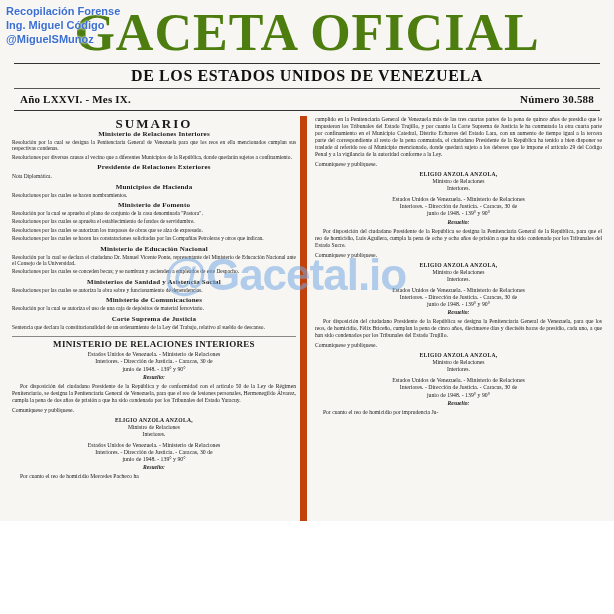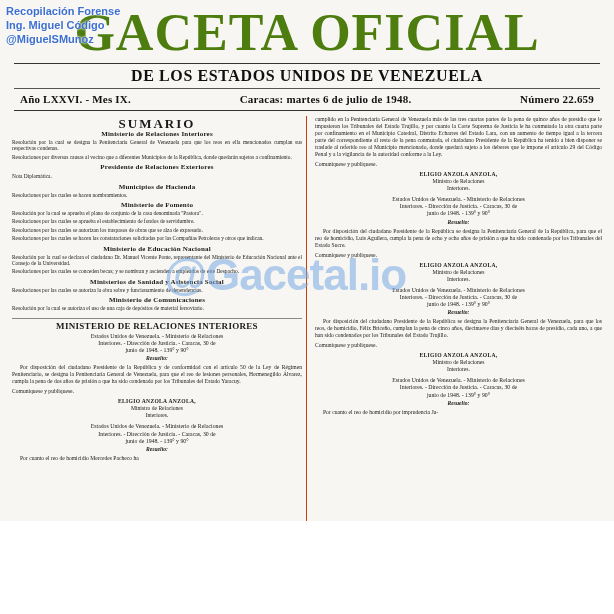--- a/index.html
+++ b/index.html
@@ -114,21 +114,21 @@
   .col {
     width: 50%;
     box-sizing: border-box;
     font-size: 5.6px;
     line-height: 7px;
     text-align: justify;
     color: #1a1a1a;
   }
   .col.left {
     padding-right: 4px;
-    border-right: 1px solid #c2410c;
+    border-right: 7px solid #c2410c;
   }
   .col.right {
     padding-left: 8px;
   }
 
   .sumario-title {
     text-align: center;
     font-size: 13px;
     font-weight: bold;
     letter-spacing: 2px;
@@ -223,22 +223,21 @@
     <span>@Gaceta</span><span class="dot">l.io</span>
   </div>
 
   <div class="masthead">
     <div class="gaceta-title">GACETA OFICIAL</div>
     <div class="rule"></div>
     <div class="subtitle">DE LOS ESTADOS UNIDOS DE VENEZUELA</div>
     <div class="rule thin"></div>
     <div class="issue-line">
       <span>Año LXXVI. - Mes IX.</span>
-      <span class="mid">Caracas: martes 6 de julio de 1948.</span>
-      <span>Número 22.659</span>
+      <span>Número 30.588</span>
     </div>
     <div class="rule"></div>
   </div>
 
   <div class="body-cols">
 
     <div class="col left cut-bottom">
 
       <div class="sumario-title">SUMARIO</div>
 
@@ -275,20 +274,24 @@
       <div>
         <div class="ministry">Ministerios de Sanidad y Asistencia Social</div>
         <div class="entry">Resoluciones por las cuales se autoriza la obra sobre y funcionamiento de dependencias.</div>
       </div>
 
       <div>
         <div class="ministry">Ministerio de Comunicaciones</div>
         <div class="entry">Resolución por la cual se autoriza el uso de una caja de depósitos de material ferroviario.</div>
       </div>
 
+      <div>
+        <div class="ministry">Corte Suprema de Justicia</div>
+        <div class="entry">Sentencia que declara la constitucionalidad de un ordenamiento de la Ley del Trabajo, relativo al sueldo de descanso.</div>
+      </div>
 
       <div class="section-head">MINISTERIO DE RELACIONES INTERIORES</div>
 
       <div>
         <div class="doc-head">
           <span class="center">Estados Unidos de Venezuela. - Ministerio de Relaciones</span>
           <span class="center">Interiores. - Dirección de Justicia. - Caracas, 30 de</span>
           <span class="center">junio de 1948. - 139° y 90°</span>
         </div>
         <div class="resuelto">Resuelto:</div>

